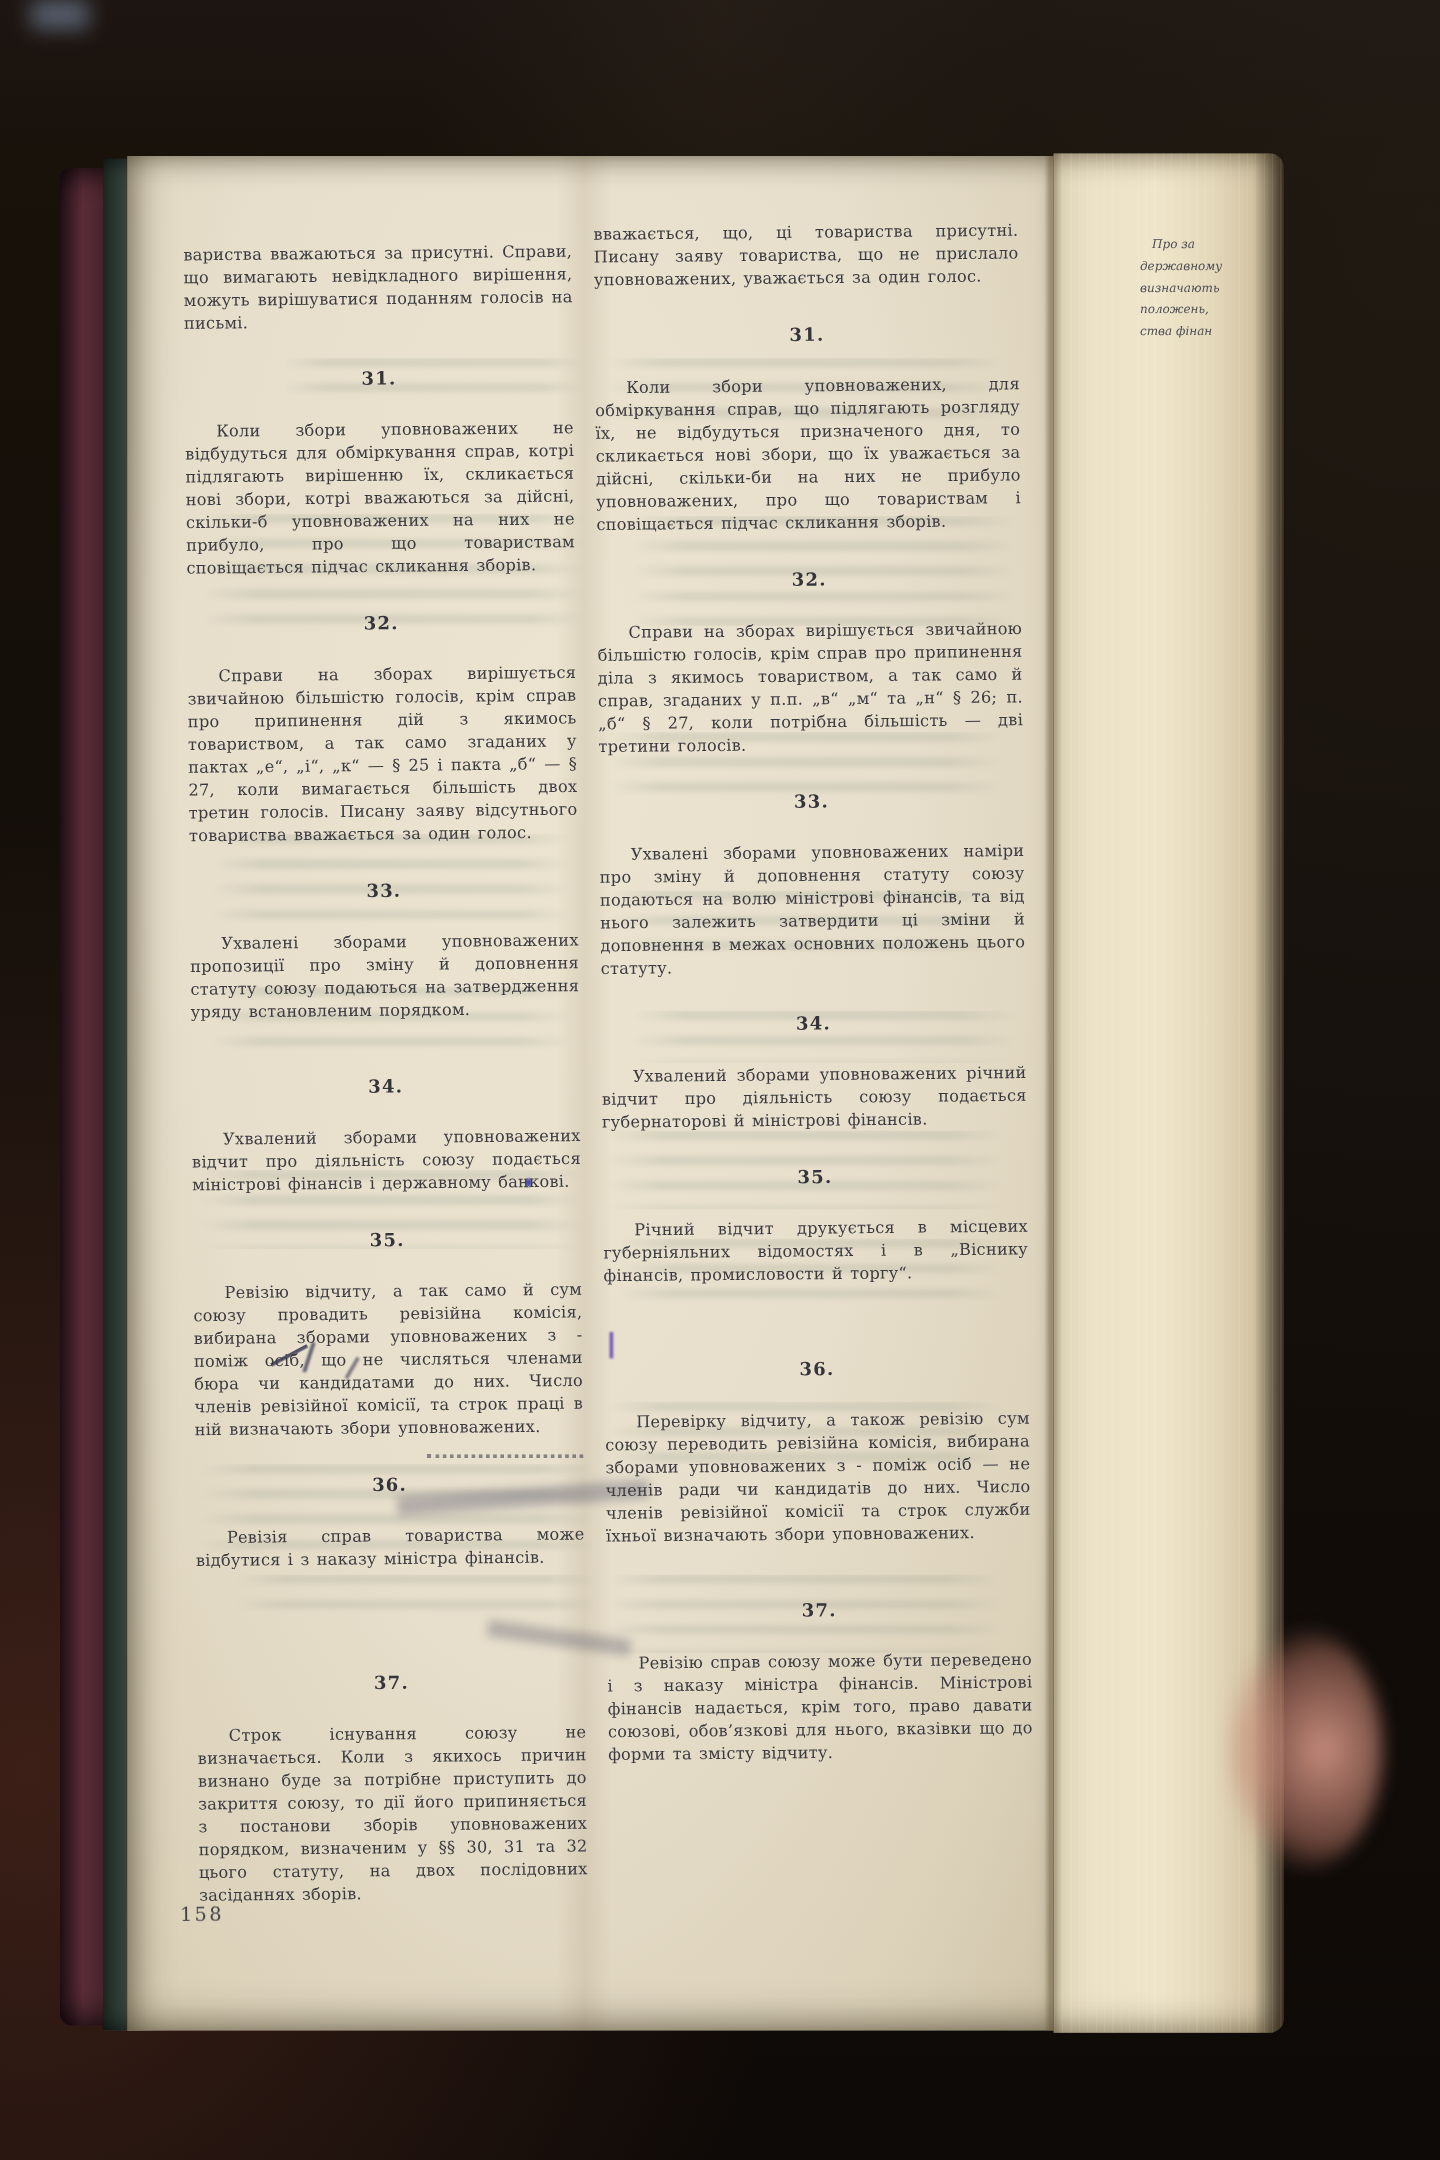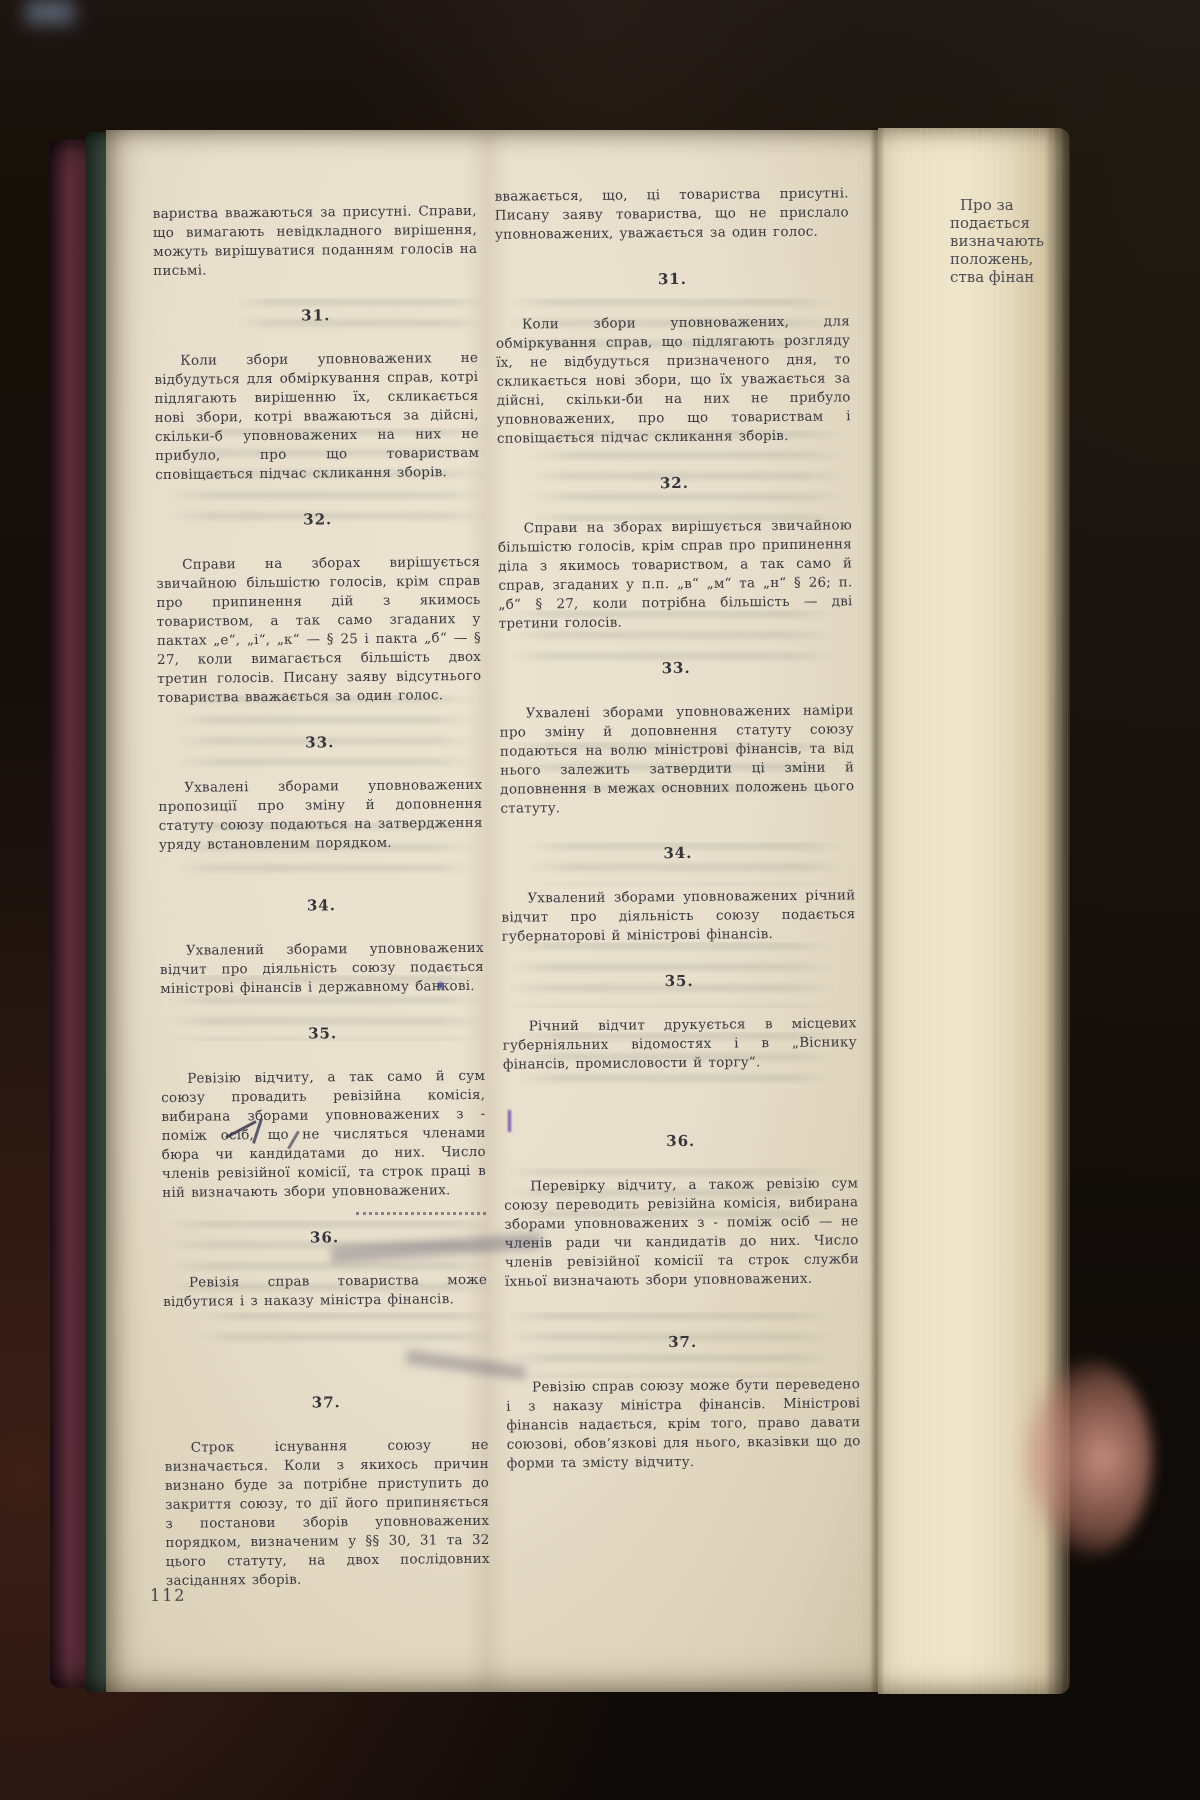--- a/index.html
+++ b/index.html
@@ -26,21 +26,21 @@
   .gutter{position:absolute;left:358px;top:0;width:46px;height:100%;
     background:linear-gradient(90deg,transparent,rgba(120,100,68,.12),transparent);}
   .page-edges{position:absolute;left:878px;top:128px;width:192px;height:1566px;border-radius:0 12px 12px 0;
     background:linear-gradient(90deg,#b3a78b 0px,#e0d6ba 7px,#ebe1c6 30px,#efe5ca 85px,#e5d9bb 132px,#d2c4a3 166px,#a2937598 184px,#3a2f22 192px);
     box-shadow:inset 0 16px 22px -14px rgba(50,38,15,.6),inset 0 -20px 26px -16px rgba(50,38,15,.55);}
   .page-edges::after{content:"";position:absolute;inset:0;border-radius:0 12px 12px 0;
     background:repeating-linear-gradient(90deg,rgba(255,255,255,.07) 0 1px,transparent 1px 7px);}
   .crease{position:absolute;left:870px;top:130px;width:10px;height:1562px;
     background:linear-gradient(90deg,transparent,rgba(92,76,44,.4),rgba(60,48,24,.25));}
   .next-page{position:absolute;left:950px;top:196px;width:116px;height:110px;overflow:hidden;
-    color:#4c4c54;font-size:15px;line-height:18px;white-space:nowrap;}
+    color:#4c4c54;font-size:10px;line-height:18px;white-space:nowrap;font-style:italic;}
   .next-page div:first-child{text-indent:10px;}
   .finger{position:absolute;left:1022px;top:1358px;width:130px;height:200px;border-radius:50%;
     background:radial-gradient(ellipse at 62% 50%,rgba(216,152,136,.9),rgba(190,122,104,.5) 55%,transparent 76%);
     filter:blur(7px);}
   
   .text-layer{position:absolute;inset:0;transform:rotate(-0.55deg);transform-origin:60% 0;}
   .col{position:absolute;color:#3a3a41;font-size:13.5px;line-height:19px;text-align:justify;
     letter-spacing:.2px;word-spacing:1.5px;}
   .col-left{left:46px;top:70px;width:324px;}
   .col-right{left:388px;top:56px;width:354px;}
@@ -127,29 +127,29 @@
         <h3 class="secnum">34.</h3>
         <p class="para">Ухвалений зборами уповноважених річний відчит про діяльність союзу подається губернаторові й міністрові фінансів.</p>
         <h3 class="secnum">35.</h3>
         <p class="para">Річний відчит друкується в місцевих губерніяльних відомостях і в „Віснику фінансів, промисловости й торгу“.</p>
         <h3 class="secnum mt-60">36.</h3>
         <p class="para">Перевірку відчиту, а також ревізію сум союзу переводить ревізійна комісія, вибирана зборами уповноважених з - поміж осіб — не членів ради чи кандидатів до них. Число членів ревізійної комісії та строк служби їхньої визначають збори уповноважених.</p>
         <h3 class="secnum mt-44">37.</h3>
         <p class="para">Ревізію справ союзу може бути переведено і з наказу міністра фінансів. Міністрові фінансів надається, крім того, право давати союзові, обов’язкові для нього, вказівки що до форми та змісту відчиту.</p>
       </div>
 
-      <div class="pageno">112</div>
+      <div class="pageno">158</div>
     </div>
   </div>
 
   <div class="crease"></div>
   <div class="page-edges"></div>
 
   <div class="next-page">
     <div>Про за</div>
-    <div>подається</div>
+    <div>державному</div>
     <div>визначають</div>
     <div>положень,</div>
     <div>ства фінан</div>
   </div>
 
   <div class="finger"></div>
 </div>
 
 </body></html>

